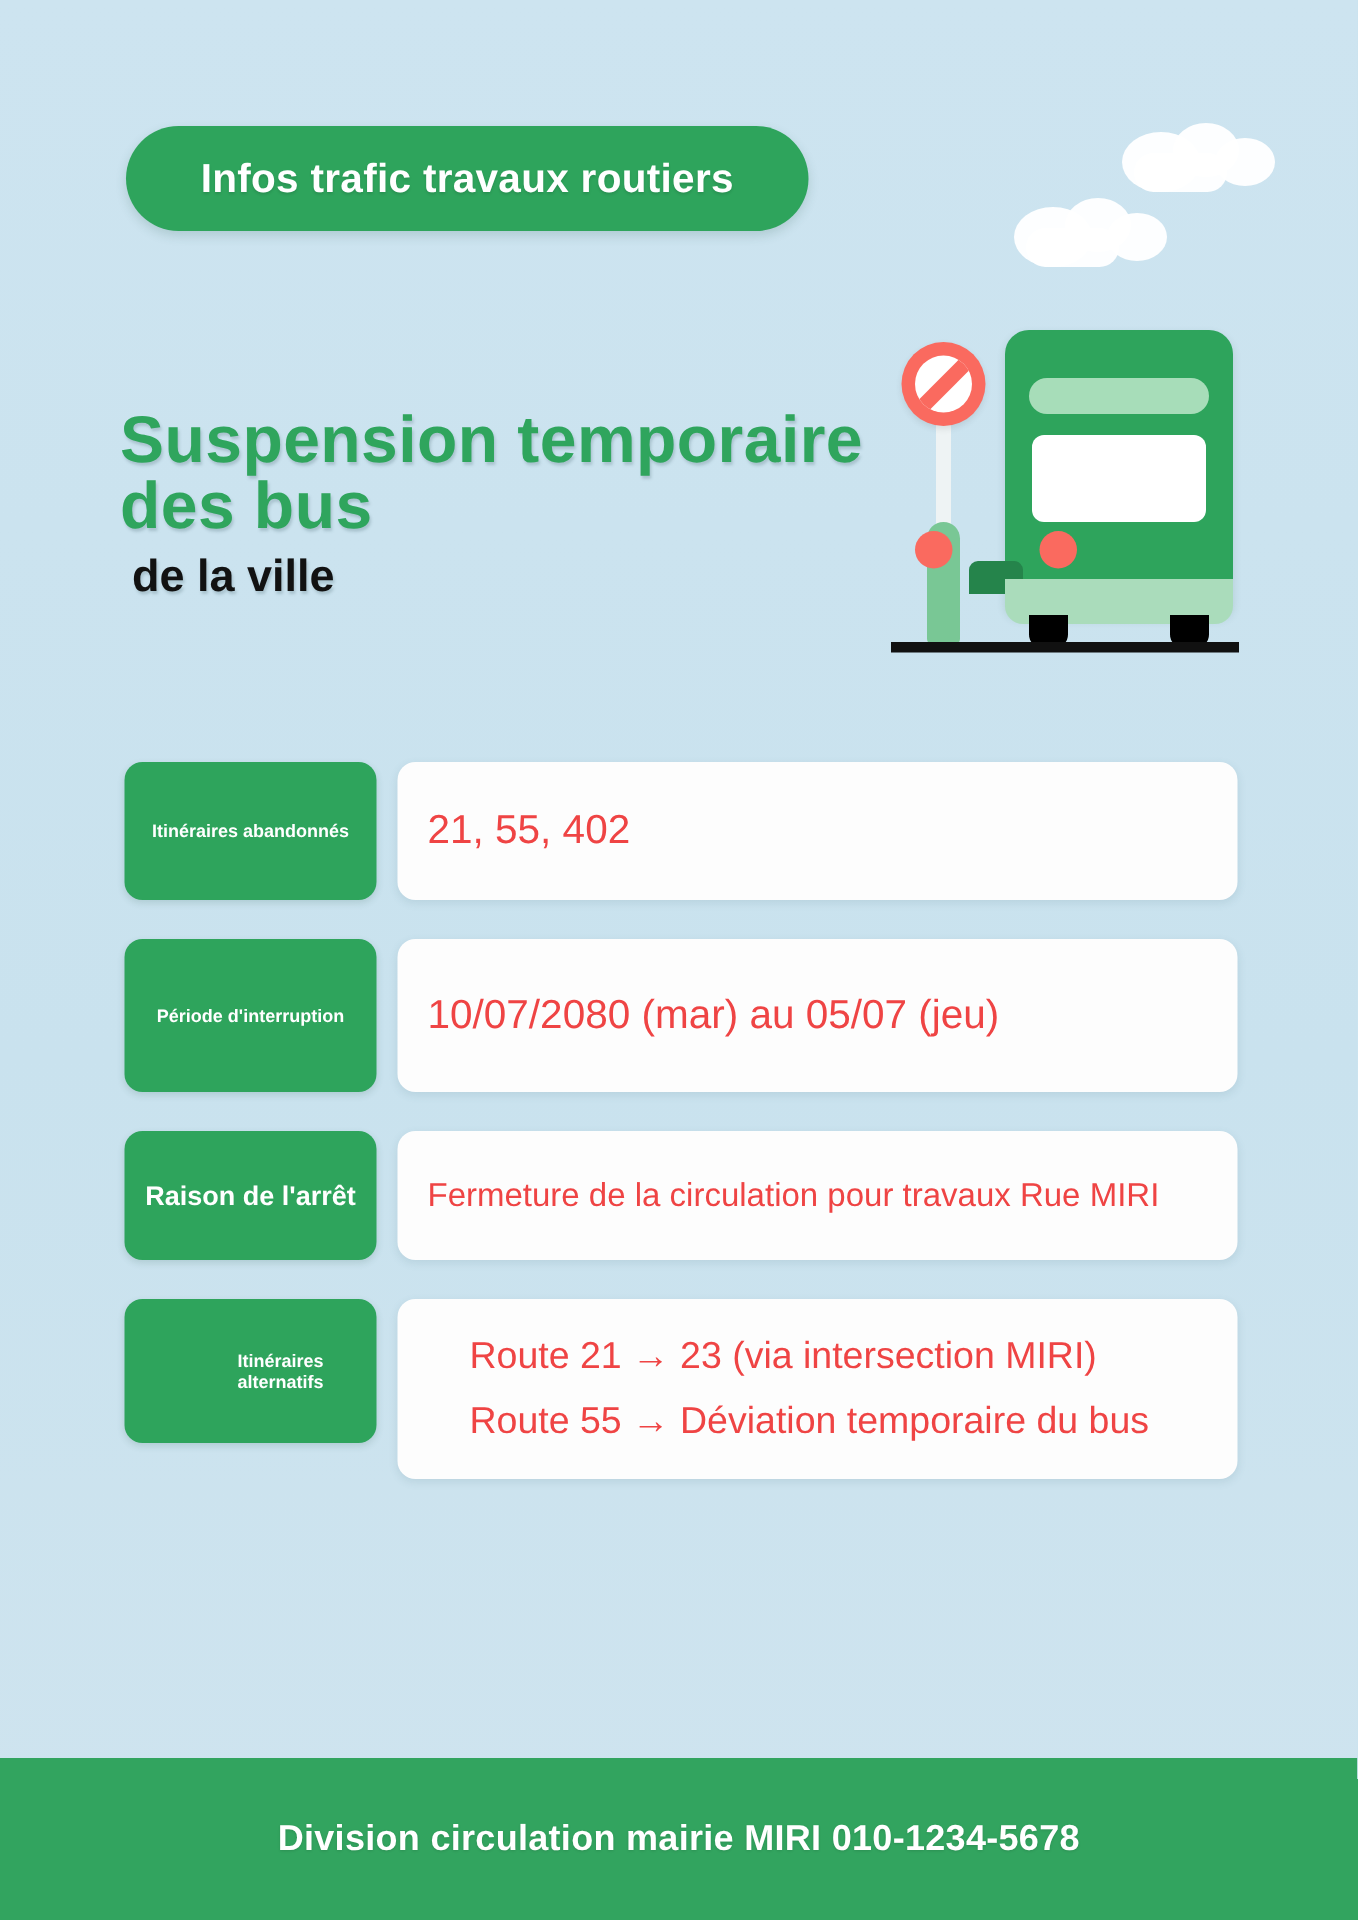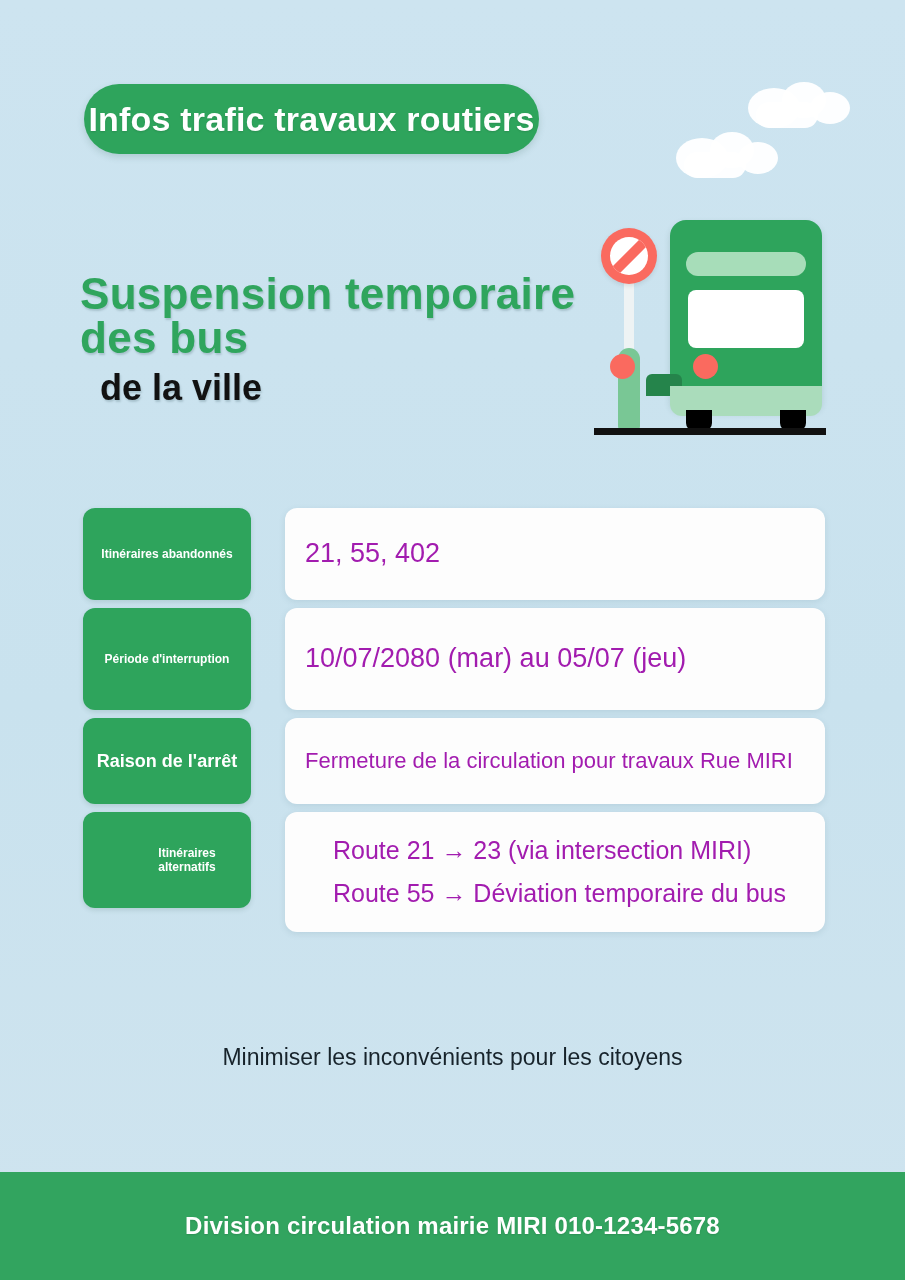--- a/index.html
+++ b/index.html
@@ -48,21 +48,21 @@
     height: 70px;
     background: #2ea45c;
     border-radius: 36px;
     display: flex;
     align-items: center;
     justify-content: center;
     box-shadow: 0 3px 7px rgba(40,90,70,.18);
   }
   .header-pill-text {
     color: #ffffff;
-    font-size: 34px;
+    font-size: 27px;
     font-weight: bold;
     letter-spacing: .2px;
     text-shadow: 0 1px 2px rgba(0,0,0,.12);
   }
 
   
   .title-block {
     position: absolute;
     left: 80px;
     top: 272px;
@@ -70,26 +70,26 @@
   }
   .title-line1 {
     font-size: 44px;
     font-weight: bold;
     color: #2fa55d;
     line-height: 1.0;
     letter-spacing: .3px;
     text-shadow: 1px 2px 2px rgba(90,120,130,.30);
   }
   .title-line2 {
-    font-size: 36px;
+    font-size: 30px;
     font-weight: bold;
     color: #121212;
     line-height: 1.0;
     margin-top: 10px;
-    margin-left: 20px;
+    margin-left: 8px;
     text-shadow: 1px 2px 2px rgba(90,120,130,.30);
   }
 
   
   .illustration {
     position: absolute;
     left: 588px;
     top: 208px;
     width: 240px;
     height: 232px;
@@ -221,22 +221,21 @@
   
   .rows {
     position: absolute;
     left: 83px;
     top: 508px;
     width: 742px;
   }
   .row {
     display: flex;
     align-items: flex-end;
-    margin-bottom: 8px;
-    gap: 20px;
+    margin-bottom: 26px;
   }
   .row-label {
     width: 168px;
     flex: 0 0 168px;
     background: #2ea45c;
     border-radius: 12px;
     display: flex;
     align-items: center;
     justify-content: center;
     color: #ffffff;
@@ -261,21 +260,21 @@
     box-shadow: 0 2px 6px rgba(70,110,130,.14);
   }
   .row-1 .row-label, .row-1 .row-card { height: 92px; }
   .row-2 .row-label, .row-2 .row-card { height: 102px; }
   .row-3 .row-label, .row-3 .row-card { height: 86px; }
   .row-4 .row-label, .row-4 .row-card { height: 96px; padding-left: 48px; }
   .row-4 .row-card { height: 120px; margin-top: 0; }
   .row-4 .row-label { height: 96px; align-self: flex-start; }
 
   .card-text {
-    color: #a21caf;
+    color: #ef4444;
     font-size: 27px;
     line-height: 1.25;
   }
   .card-text.sm { font-size: 22px; }
   .card-text.alt { font-size: 25px; }
   .card-text.alt + .card-text.alt { margin-top: 12px; }
 
   
   .footnote {
     position: absolute;
@@ -381,19 +380,18 @@
     <div class="row row-4">
       <div class="row-label">Itinéraires alternatifs</div>
       <div class="row-card">
         <div class="card-text alt">Route 21 → 23 (via intersection MIRI)</div>
         <div class="card-text alt">Route 55 → Déviation temporaire du bus</div>
       </div>
     </div>
 
   </div>
 
-  <div class="footnote">Minimiser les inconvénients pour les citoyens</div>
 
   <div class="footer-bar">
     <span class="footer-text">Division circulation mairie MIRI 010-1234-5678</span>
   </div>
 
 </div>
 
 </body></html>

